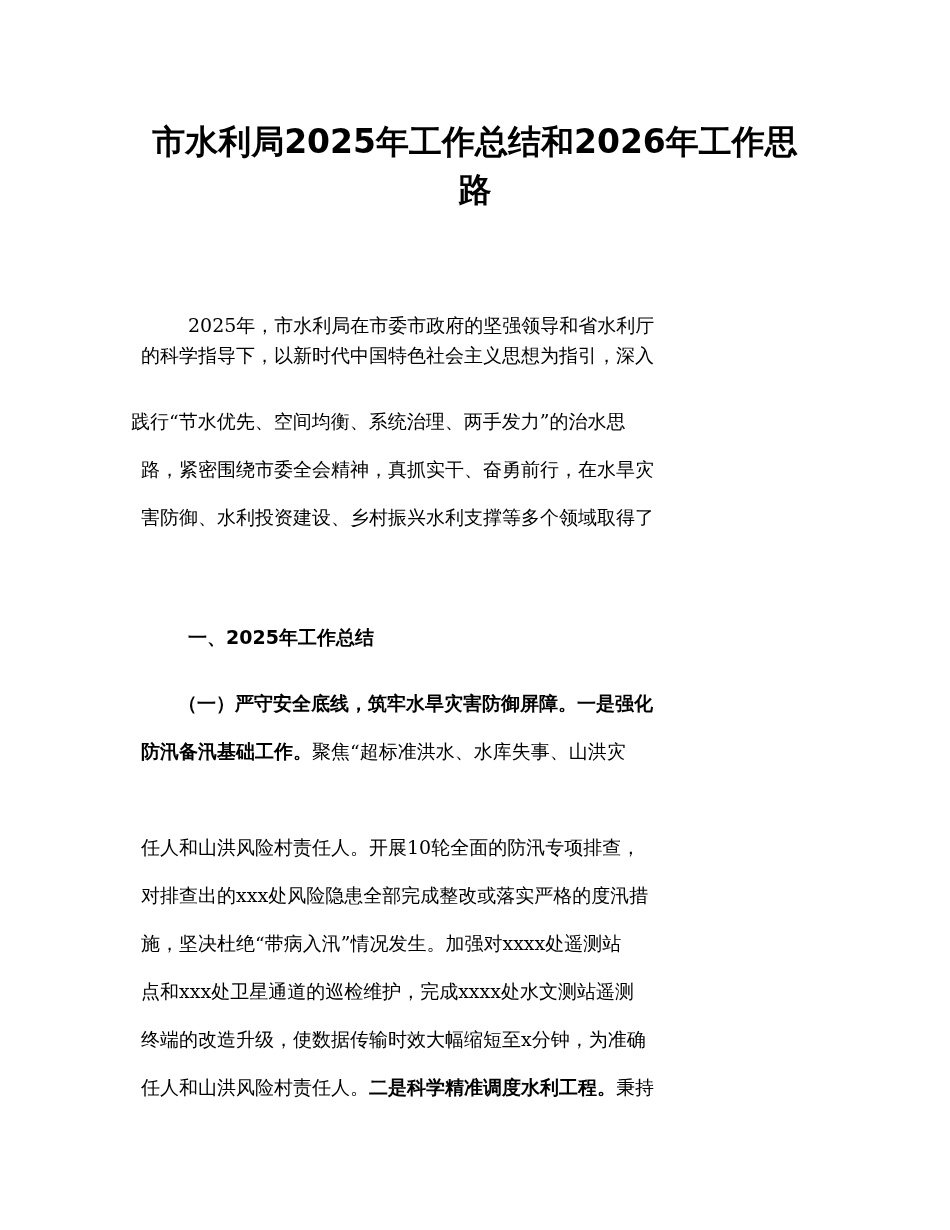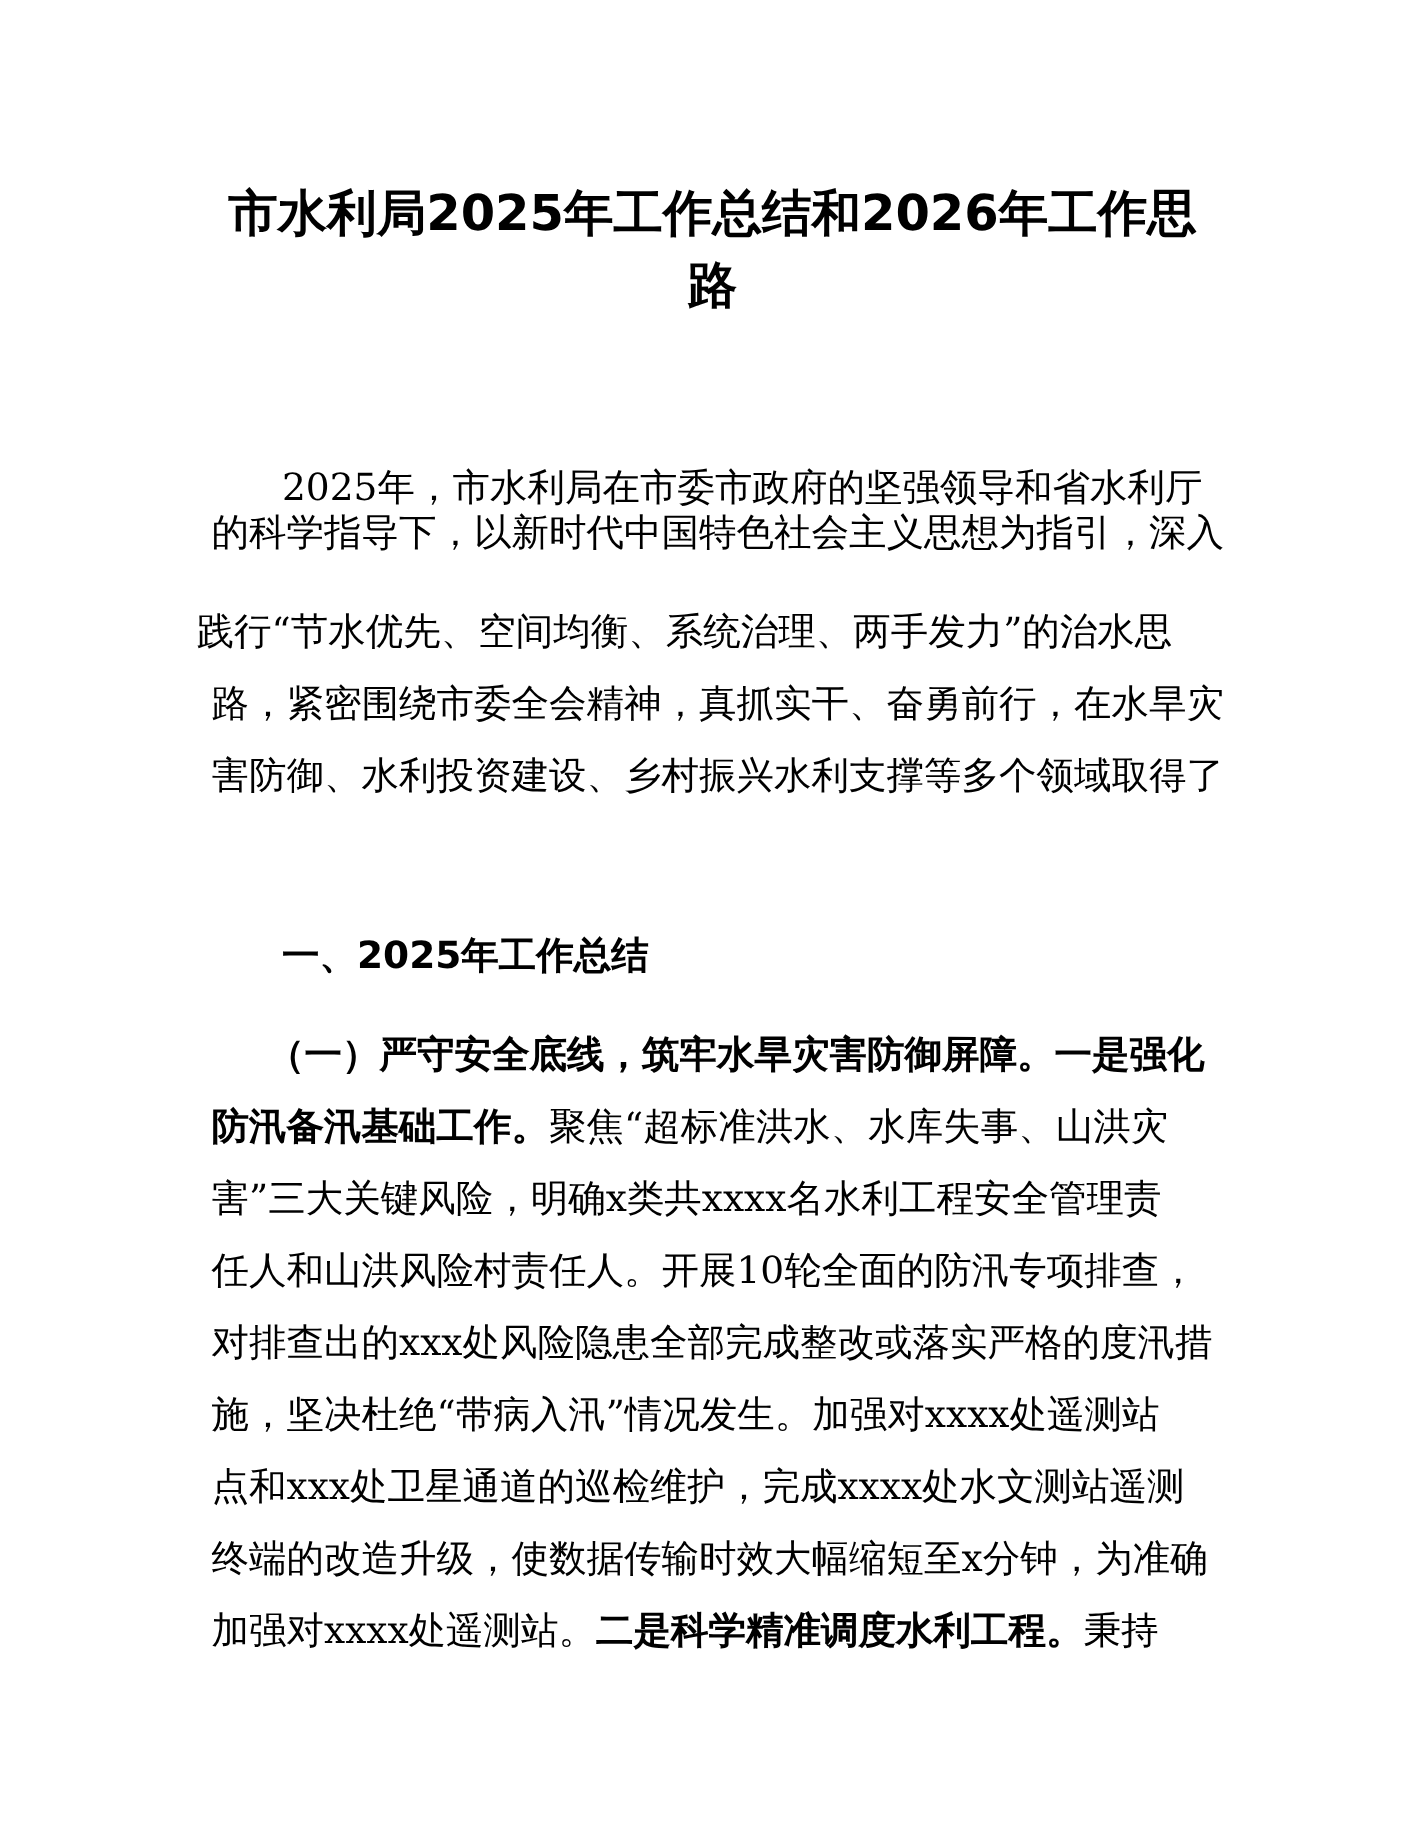--- a/index.html
+++ b/index.html
@@ -4,21 +4,21 @@
 <style>
   html, body { margin: 0; padding: 0; background: #ffffff; }
   body { width: 950px; height: 1230px; position: relative; overflow: hidden; color: #000; }
   .page { position: absolute; left: 0; top: 0; width: 950px; height: 1188px; }
   .title {
     position: absolute; left: 120px; width: 710px; text-align: center;
     font-family: "DejaVu Sans", sans-serif; font-weight: bold; font-size: 33px; line-height: 48px;
   }
   .line {
     position: absolute; white-space: nowrap;
-    font-family: "DejaVu Serif", serif; font-size: 25px; line-height: 30px;
+    font-family: "DejaVu Serif", serif; font-size: 19px; line-height: 30px;
   }
   .b { font-family: "DejaVu Sans", sans-serif; font-weight: bold; }
   .h { font-family: "DejaVu Sans", sans-serif; font-weight: bold; }
 </style>
 </head>
 <body>
 
 <div class="page">
   <div class="title" style="top:118px;">市水利局2025年工作总结和2026年工作思</div>
   <div class="title" style="top:166px;">路</div>
@@ -28,22 +28,21 @@
   <div class="line" style="left:131px; top:406px;">践行“节水优先、空间均衡、系统治理、两手发力”的治水思</div>
   <div class="line" style="left:141px; top:502px;">害防御、水利投资建设、乡村振兴水利支撑等多个领域取得了</div>
   <div class="line" style="left:141px; top:454px;">路，紧密围绕市委全会精神，真抓实干、奋勇前行，在水旱灾</div>
 
   <div class="line h" style="left:188px; top:622px;">一、2025年工作总结</div>
 
   <div class="line b" style="left:178px; top:688px;">（一）严守安全底线，筑牢水旱灾害防御屏障。一是强化</div>
   <div class="line" style="left:141px; top:736px;">
     <span class="b">防汛备汛基础工作。</span><span>聚焦“超标准洪水、水库失事、山洪灾</span>
   </div>
-  <div class="line" style="left:141px; top:784px;">害”三大关键风险，明确x类共xxxx名水利工程安全管理责</div>
   <div class="line" style="left:141px; top:832px;">任人和山洪风险村责任人。开展10轮全面的防汛专项排查，</div>
   <div class="line" style="left:141px; top:880px;">对排查出的xxx处风险隐患全部完成整改或落实严格的度汛措</div>
   <div class="line" style="left:141px; top:928px;">施，坚决杜绝“带病入汛”情况发生。加强对xxxx处遥测站</div>
   <div class="line" style="left:141px; top:976px;">点和xxx处卫星通道的巡检维护，完成xxxx处水文测站遥测</div>
   <div class="line" style="left:141px; top:1024px;">终端的改造升级，使数据传输时效大幅缩短至x分钟，为准确</div>
   <div class="line" style="left:141px; top:1072px;">
-    <span>加强对xxxx处遥测站。</span><span class="b">二是科学精准调度水利工程。</span><span>秉持</span>
+    <span>任人和山洪风险村责任人。</span><span class="b">二是科学精准调度水利工程。</span><span>秉持</span>
   </div>
 </div>
 
 </body></html>

